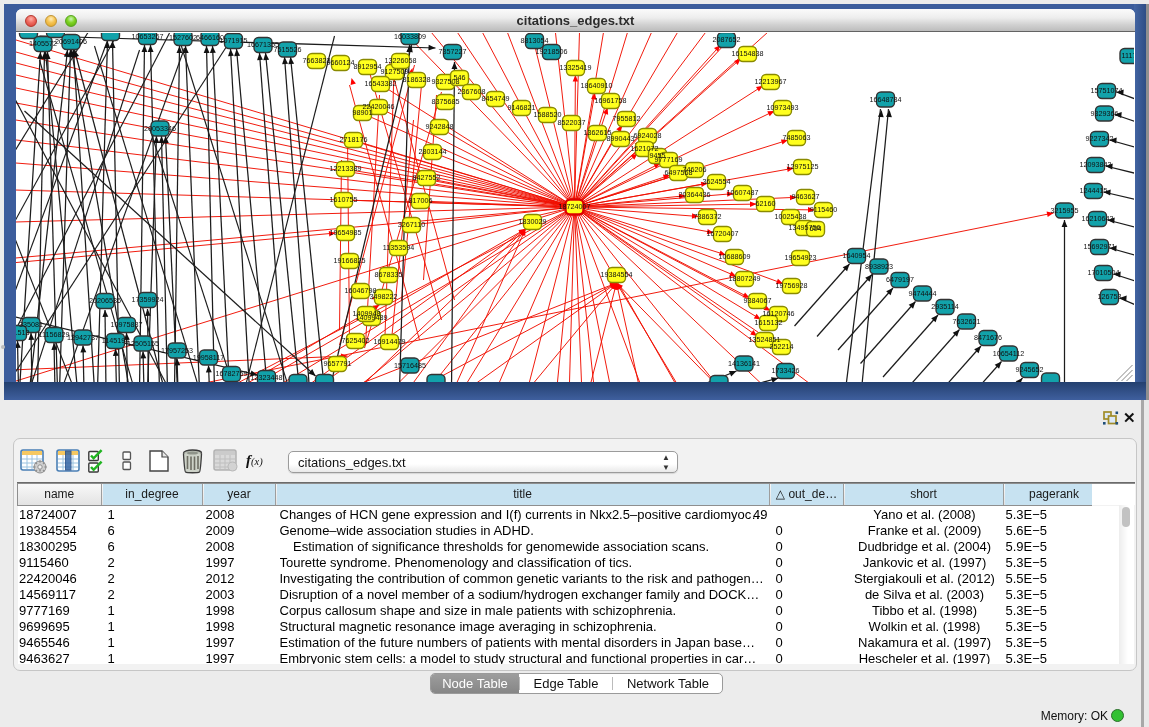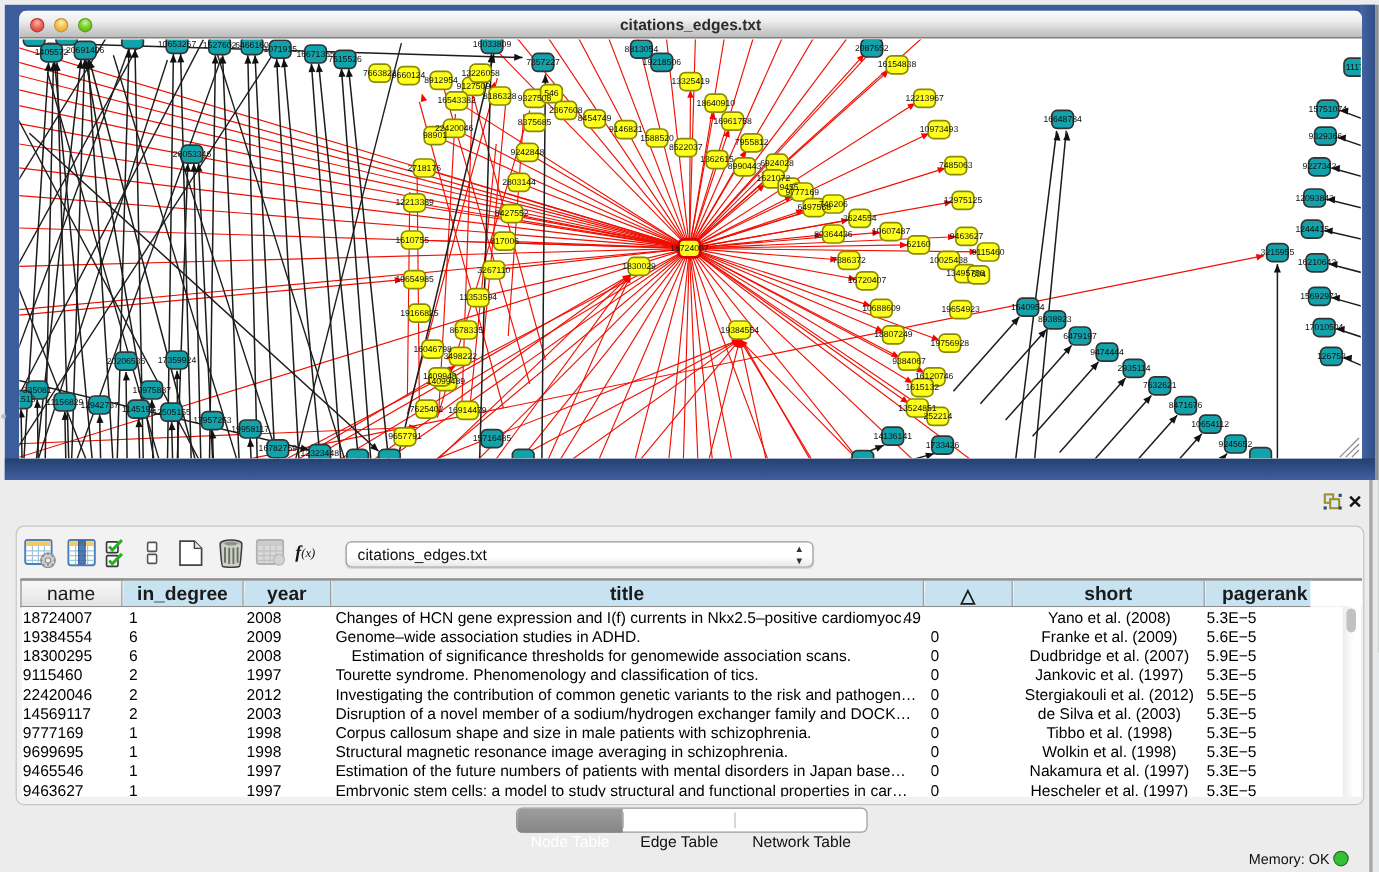--- a/index.html
+++ b/index.html
@@ -37,34 +37,34 @@
   background:linear-gradient(180deg,#ffffff 60%,#e9e9e9); border:1px solid #9b9b9b; border-radius:5px;
   box-shadow:0 1px 1px rgba(0,0,0,0.12); }
 #combo .v { position:absolute; left:9px; top:3px; font-size:13px; color:#111; }
 #combo .a { position:absolute; right:7px; top:1px; font-size:8px; color:#333; line-height:10px; }
 #thead { position:absolute; left:17px; top:483px; width:1075px; height:23px;
   background:linear-gradient(180deg,#f8f8f8,#e3e3e3); border:1px solid #8e8e8e; border-right:none; }
 #hext { position:absolute; left:1092px; top:483px; width:43px; height:22px; background:#fff;
   border-top:1px solid #8e8e8e; }
 #theadtop { position:absolute; left:17px; top:482px; width:1118px; height:1px; background:#6b6b6b; }
 .hc { position:absolute; top:0; height:21px; border-right:1px solid #9d9d9d;
-  font-size:16px; color:#1a1a1a; text-align:center; padding-top:3px; }
-.hc.blue { background:#c7e2f1;font-weight:bold; }
+  font-size:12px; color:#1a1a1a; text-align:center; padding-top:3px; }
+.hc.blue { background:#c7e2f1; }
 #tbody { position:absolute; left:18px; top:506px; width:1101px; height:158px; background:#fff;
   overflow:hidden; }
 .tr { position:absolute; left:0; width:1074px; height:16px; }
 .td { position:absolute; top:1px; font-size:13px; color:#000; white-space:nowrap; overflow:hidden; }
 .tdc { text-align:center; }
 #vsb { position:absolute; left:1119px; top:505px; width:15px; height:159px; background:linear-gradient(90deg,#ededed,#ffffff 60%);
   }
 #vsb .th { position:absolute; left:3px; top:2px; width:8px; height:20px; background:#c2c2c2; border-radius:4px; }
 
 #tabs { position:absolute; left:430px; top:673px; width:293px; height:21px;
   background:#fff; border:1px solid #9a9a9a; border-radius:5px; font-size:13px; }
-#tabs .seg { position:absolute; top:0; height:19px; padding-top:20px; text-align:center; color:#111; }
+#tabs .seg { position:absolute; top:0; height:19px; padding-top:2px; text-align:center; color:#111; }
 #tabs .sel { background:linear-gradient(180deg,#9d9d9d,#868686); color:#fff; border-radius:4px 0 0 4px; }
 #tabs .sep { position:absolute; top:3px; width:1px; height:13px; background:#bbb; }
 #status { position:absolute; left:1018px; top:709px; width:90px; text-align:right; font-size:12px; color:#111; }
 #memdot { position:absolute; left:1111px; top:709px; width:13px; height:13px; border-radius:50%;
   background:#33c133; border:1.5px solid #2c6e2c; }
 #rdiv { position:absolute; left:1141px; top:400px; width:3px; height:327px; background:#a8a8a8; }
 #rdiv2 { position:absolute; left:1144px; top:400px; width:5px; height:327px; background:#e9e9e9; }
 #lnotch { position:absolute; left:0px; top:344px; width:5px; height:10px; }
 #lnotch .d { width:4px;height:4px;border-radius:50%;background:#bdbdbd;margin:1px auto; }
 </style></head>
@@ -831,21 +831,21 @@
 <div class="td" style="left:757.5px;width:66px">0</div>
 <div class="td tdc" style="left:826.5px;width:160px">Franke et al. (2009)</div>
 <div class="td" style="left:987.5px;width:84px">5.6E−5</div>
 </div>
 <div class="tr" style="top:32px">
 <div class="td" style="left:1px;width:82px">18300295</div>
 <div class="td" style="left:89.5px;width:90px">6</div>
 <div class="td" style="left:187.5px;width:68px">2008</div>
 <div class="td" style="left:275px;width:486px">Estimation of significance thresholds for genomewide association scans.</div>
 <div class="td" style="left:757.5px;width:66px">0</div>
-<div class="td tdc" style="left:826.5px;width:160px">Dudbridge et al. (2007)</div>
+<div class="td tdc" style="left:826.5px;width:160px">Dudbridge et al. (2004)</div>
 <div class="td" style="left:987.5px;width:84px">5.9E−5</div>
 </div>
 <div class="tr" style="top:48px">
 <div class="td" style="left:1px;width:82px">9115460</div>
 <div class="td" style="left:89.5px;width:90px">2</div>
 <div class="td" style="left:187.5px;width:68px">1997</div>
 <div class="td" style="left:261.5px;width:486px">Tourette syndrome. Phenomenology and classification of tics.</div>
 <div class="td" style="left:757.5px;width:66px">0</div>
 <div class="td tdc" style="left:826.5px;width:160px">Jankovic et al. (1997)</div>
 <div class="td" style="left:987.5px;width:84px">5.3E−5</div>

